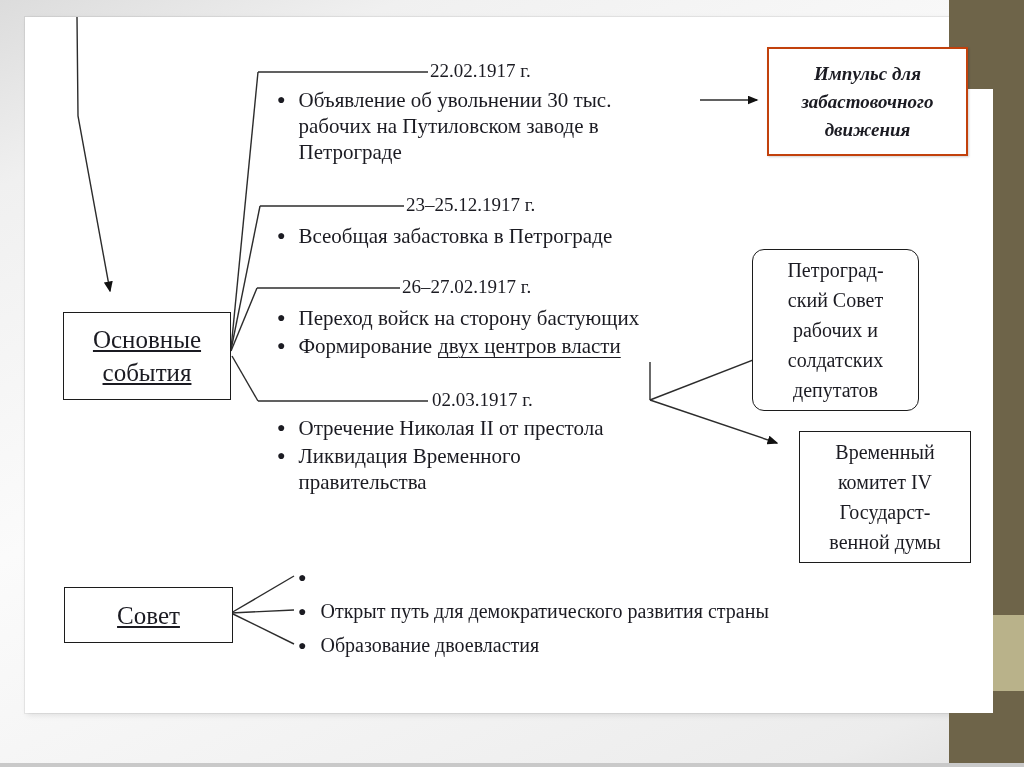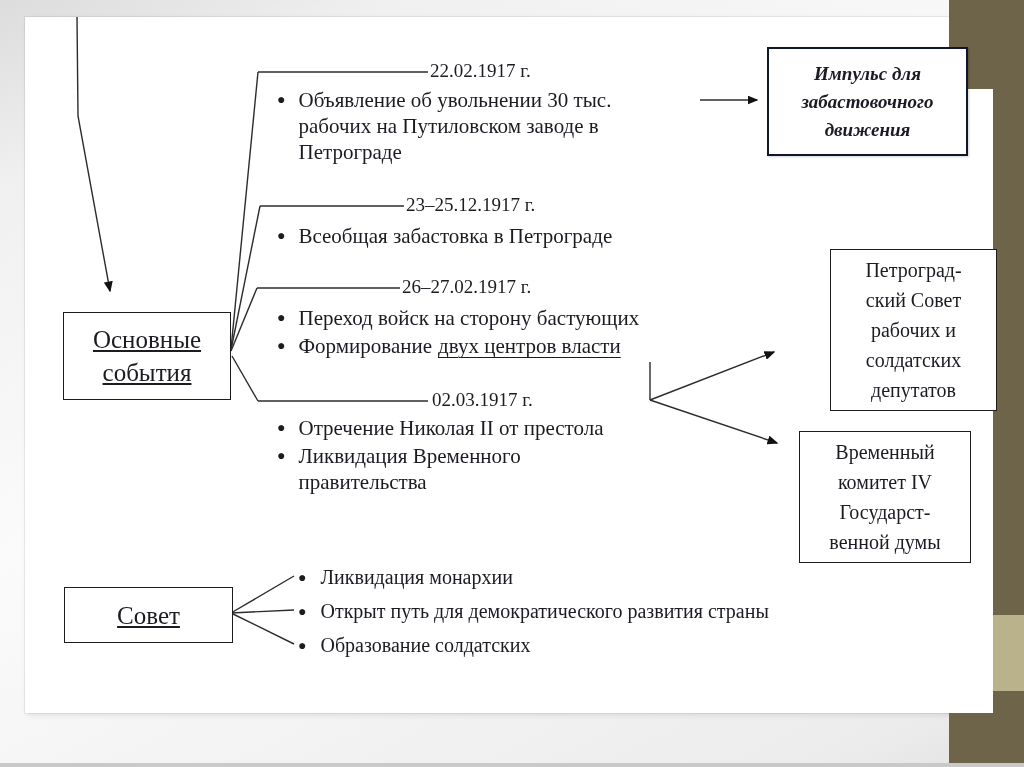--- a/index.html
+++ b/index.html
@@ -19,21 +19,21 @@
   .bottom-edge{left:0;top:763px;width:1024px;height:4px;background:#c9c9c9;}
   svg.overlay{position:absolute;left:0;top:0;pointer-events:none;}
   .node{
     border:1.6px solid #1c1c1c;background:#fff;
     display:flex;align-items:center;justify-content:center;text-align:center;
     white-space:pre-line;
   }
   .node-big{font-size:25px;line-height:33px;text-decoration:underline;}
   .node-side{font-size:20px;line-height:30px;}
   .node-impulse{
-    border:2px solid #0f172a;box-shadow:1px 1px 2px rgba(0,0,0,0.18);
+    border:2px solid #c2410c;box-shadow:1px 1px 2px rgba(0,0,0,0.18);
     font-weight:bold;font-style:italic;font-size:19px;line-height:28px;
   }
   .date{font-weight:normal;font-size:19px;white-space:nowrap;}
   .bullet{display:flex;align-items:flex-start;white-space:nowrap;}
   .bullet .dot{font-size:14px;line-height:26px;margin-right:13px;}
   .bullet .txt{font-size:21px;line-height:26px;white-space:pre-line;}
   .bullet-res .dot{line-height:25px;margin-right:14px;}
   .bullet-res .txt{font-size:20px;line-height:25px;}
   .und{text-decoration:underline;text-underline-offset:4px;text-decoration-thickness:1.3px;margin-left:6px;text-align:right;}
 </style>
@@ -78,21 +78,21 @@
   </g>
 </svg>
 
 <div class="abs node node-big" style="left:63px;top:312px;width:166px;height:86px;">Основные
 события</div>
 <div class="abs node node-big" style="left:64px;top:587px;width:167px;height:54px;">Совет</div>
 
 <div class="abs node node-impulse" style="left:767px;top:47px;width:197px;height:105px;">Импульс для
 забастовочного
 движения</div>
-<div class="abs node node-side" style="left:830px;top:249px;width:165px;height:160px;">Петроград-
+<div class="abs node node-side" style="left:752px;top:249px;width:165px;height:160px;border-radius:12px;">Петроград-
 ский Совет
 рабочих и
 солдатских
 депутатов</div>
 <div class="abs node node-side" style="left:799px;top:431px;width:170px;height:130px;">Временный
 комитет IV
 Государст-
 венной думы</div>
 
 <div class="abs date" style="left:430px;top:60px;">22.02.1917 г.</div>
@@ -128,22 +128,21 @@
 </div>
 
 <div class="abs bullet" style="left:277px;top:443px;">
   <span class="dot">●</span>
   <span class="txt">Ликвидация Временного
 правительства</span>
 </div>
 
 <div class="abs bullet bullet-res" style="left:298px;top:565px;">
   <span class="dot">●</span>
-  <span class="txt">Ликвидация монархии</span>
 </div>
 <div class="abs bullet bullet-res" style="left:298px;top:599px;">
   <span class="dot">●</span>
   <span class="txt">Открыт путь для демократического развития страны</span>
 </div>
 <div class="abs bullet bullet-res" style="left:298px;top:633px;">
   <span class="dot">●</span>
-  <span class="txt">Образование солдатских</span>
+  <span class="txt">Образование двоевластия</span>
 </div>
 
 </body></html>

